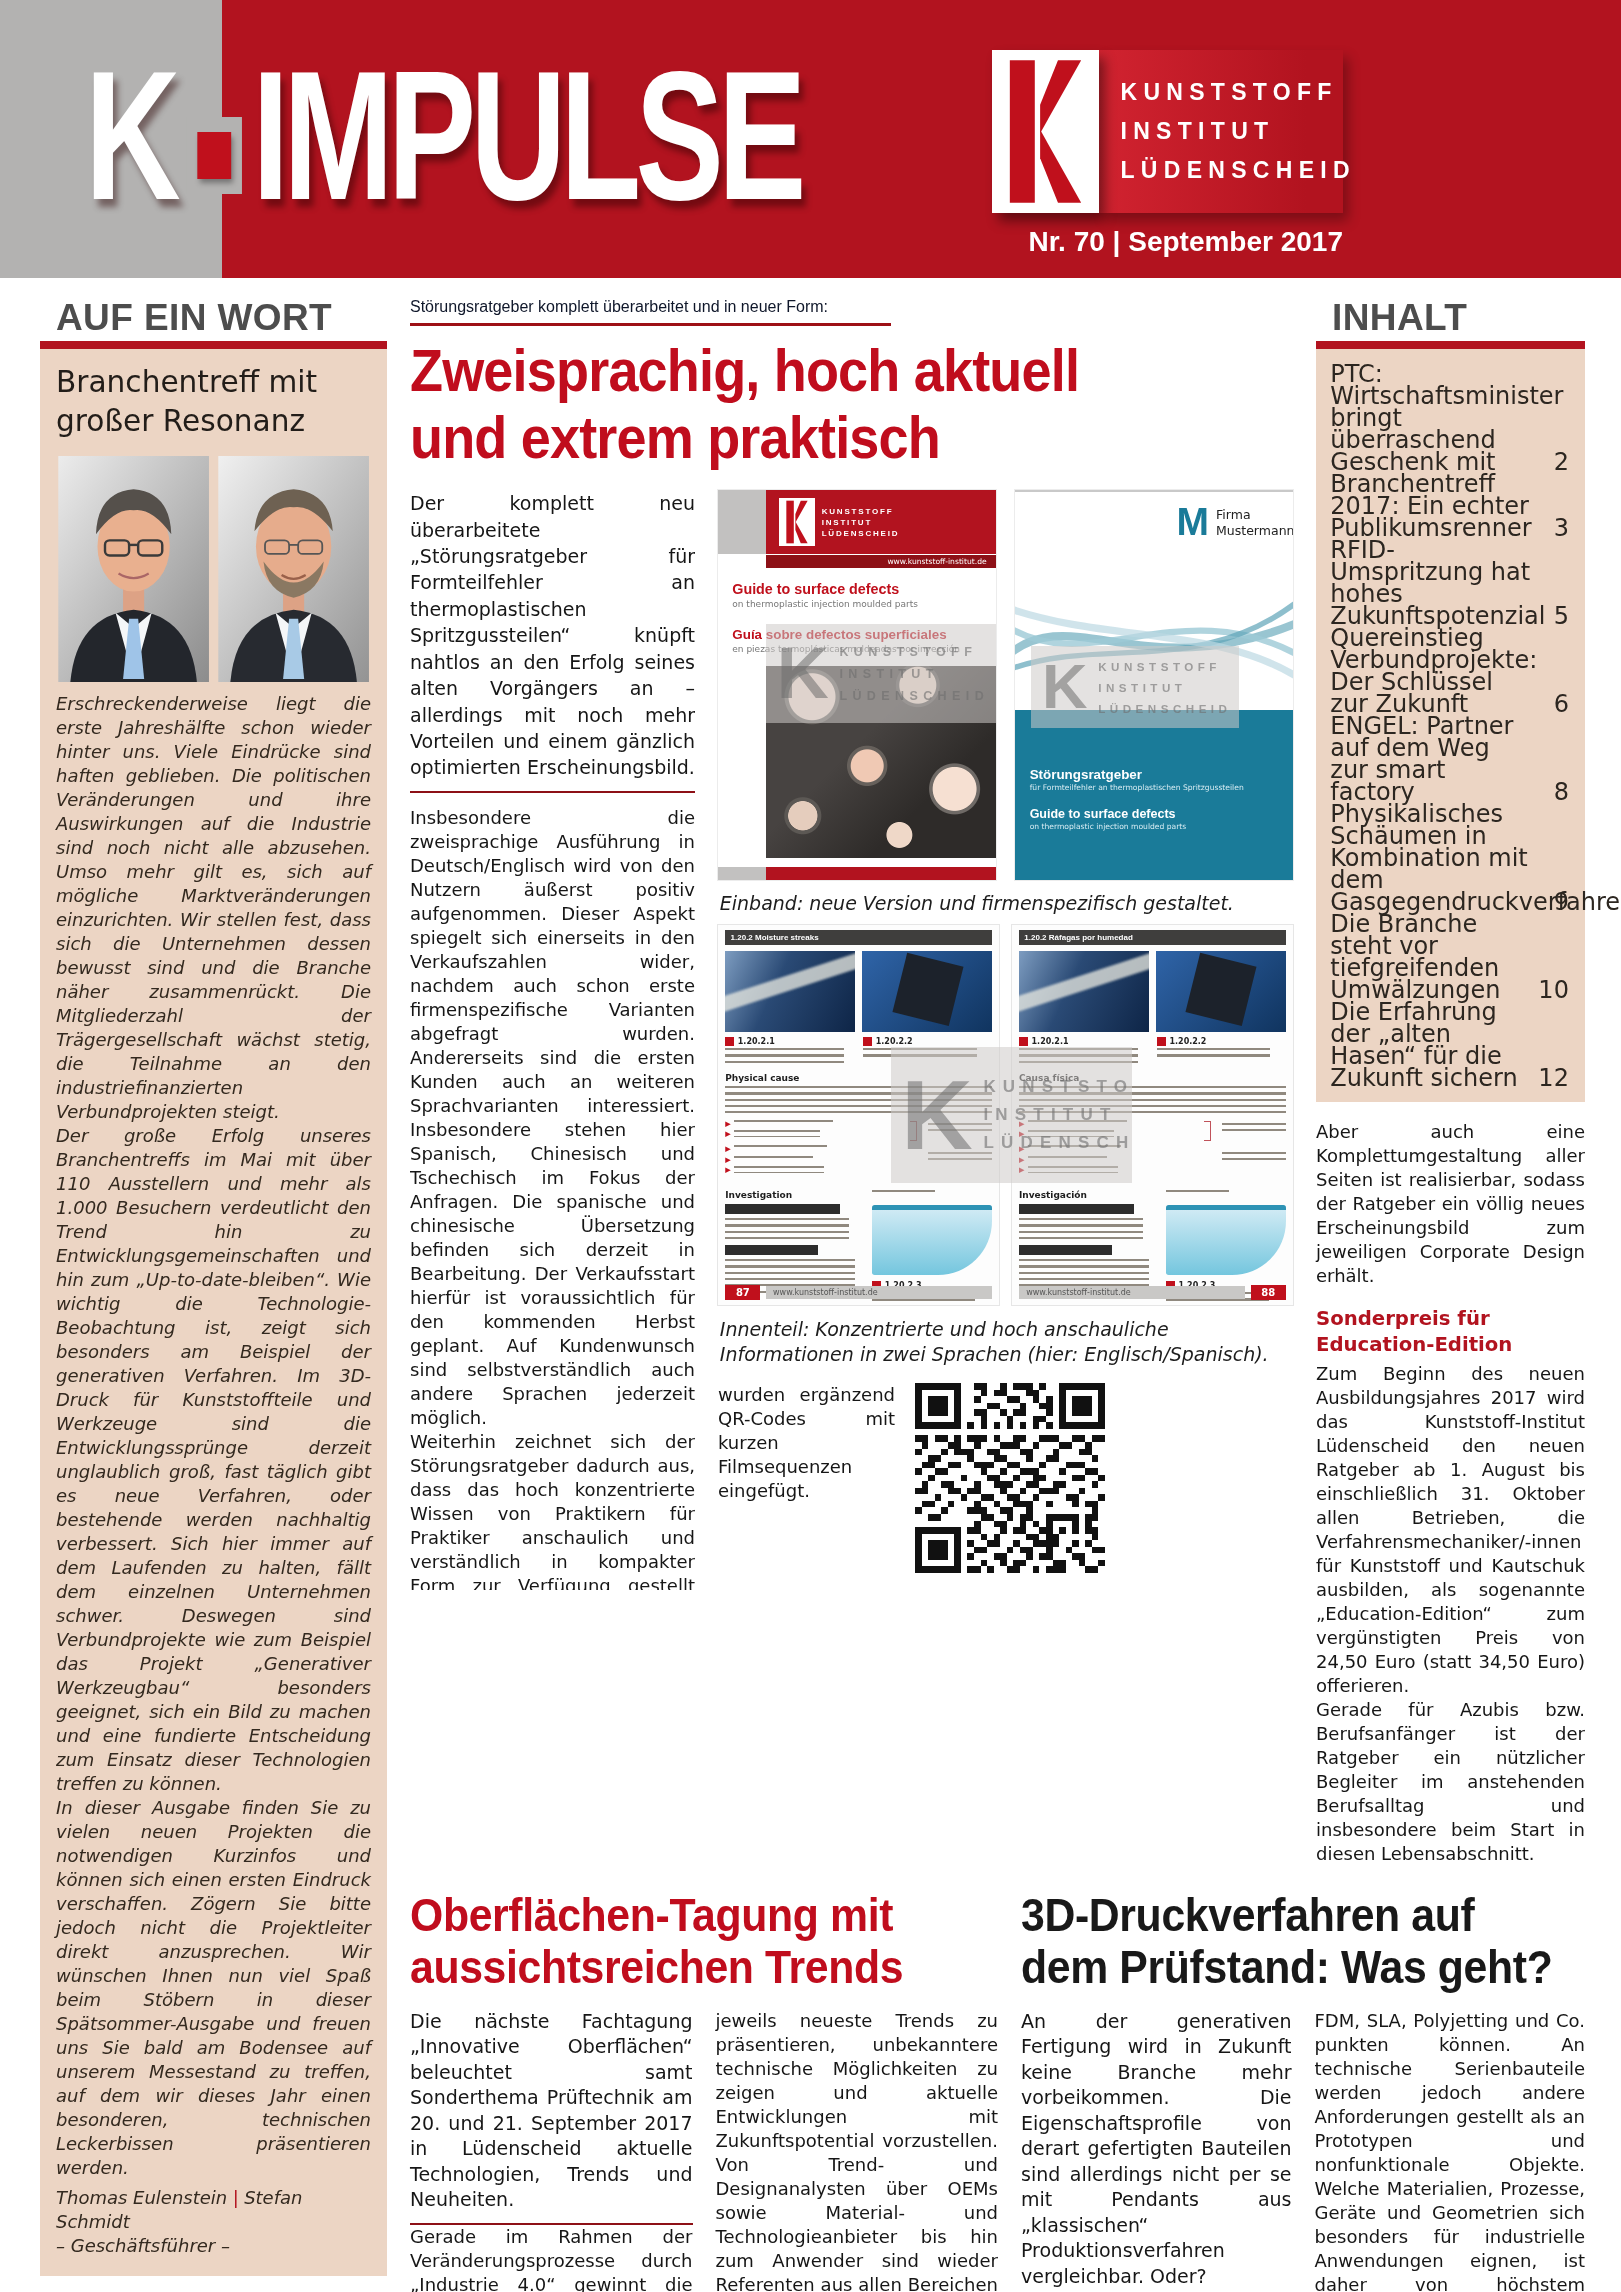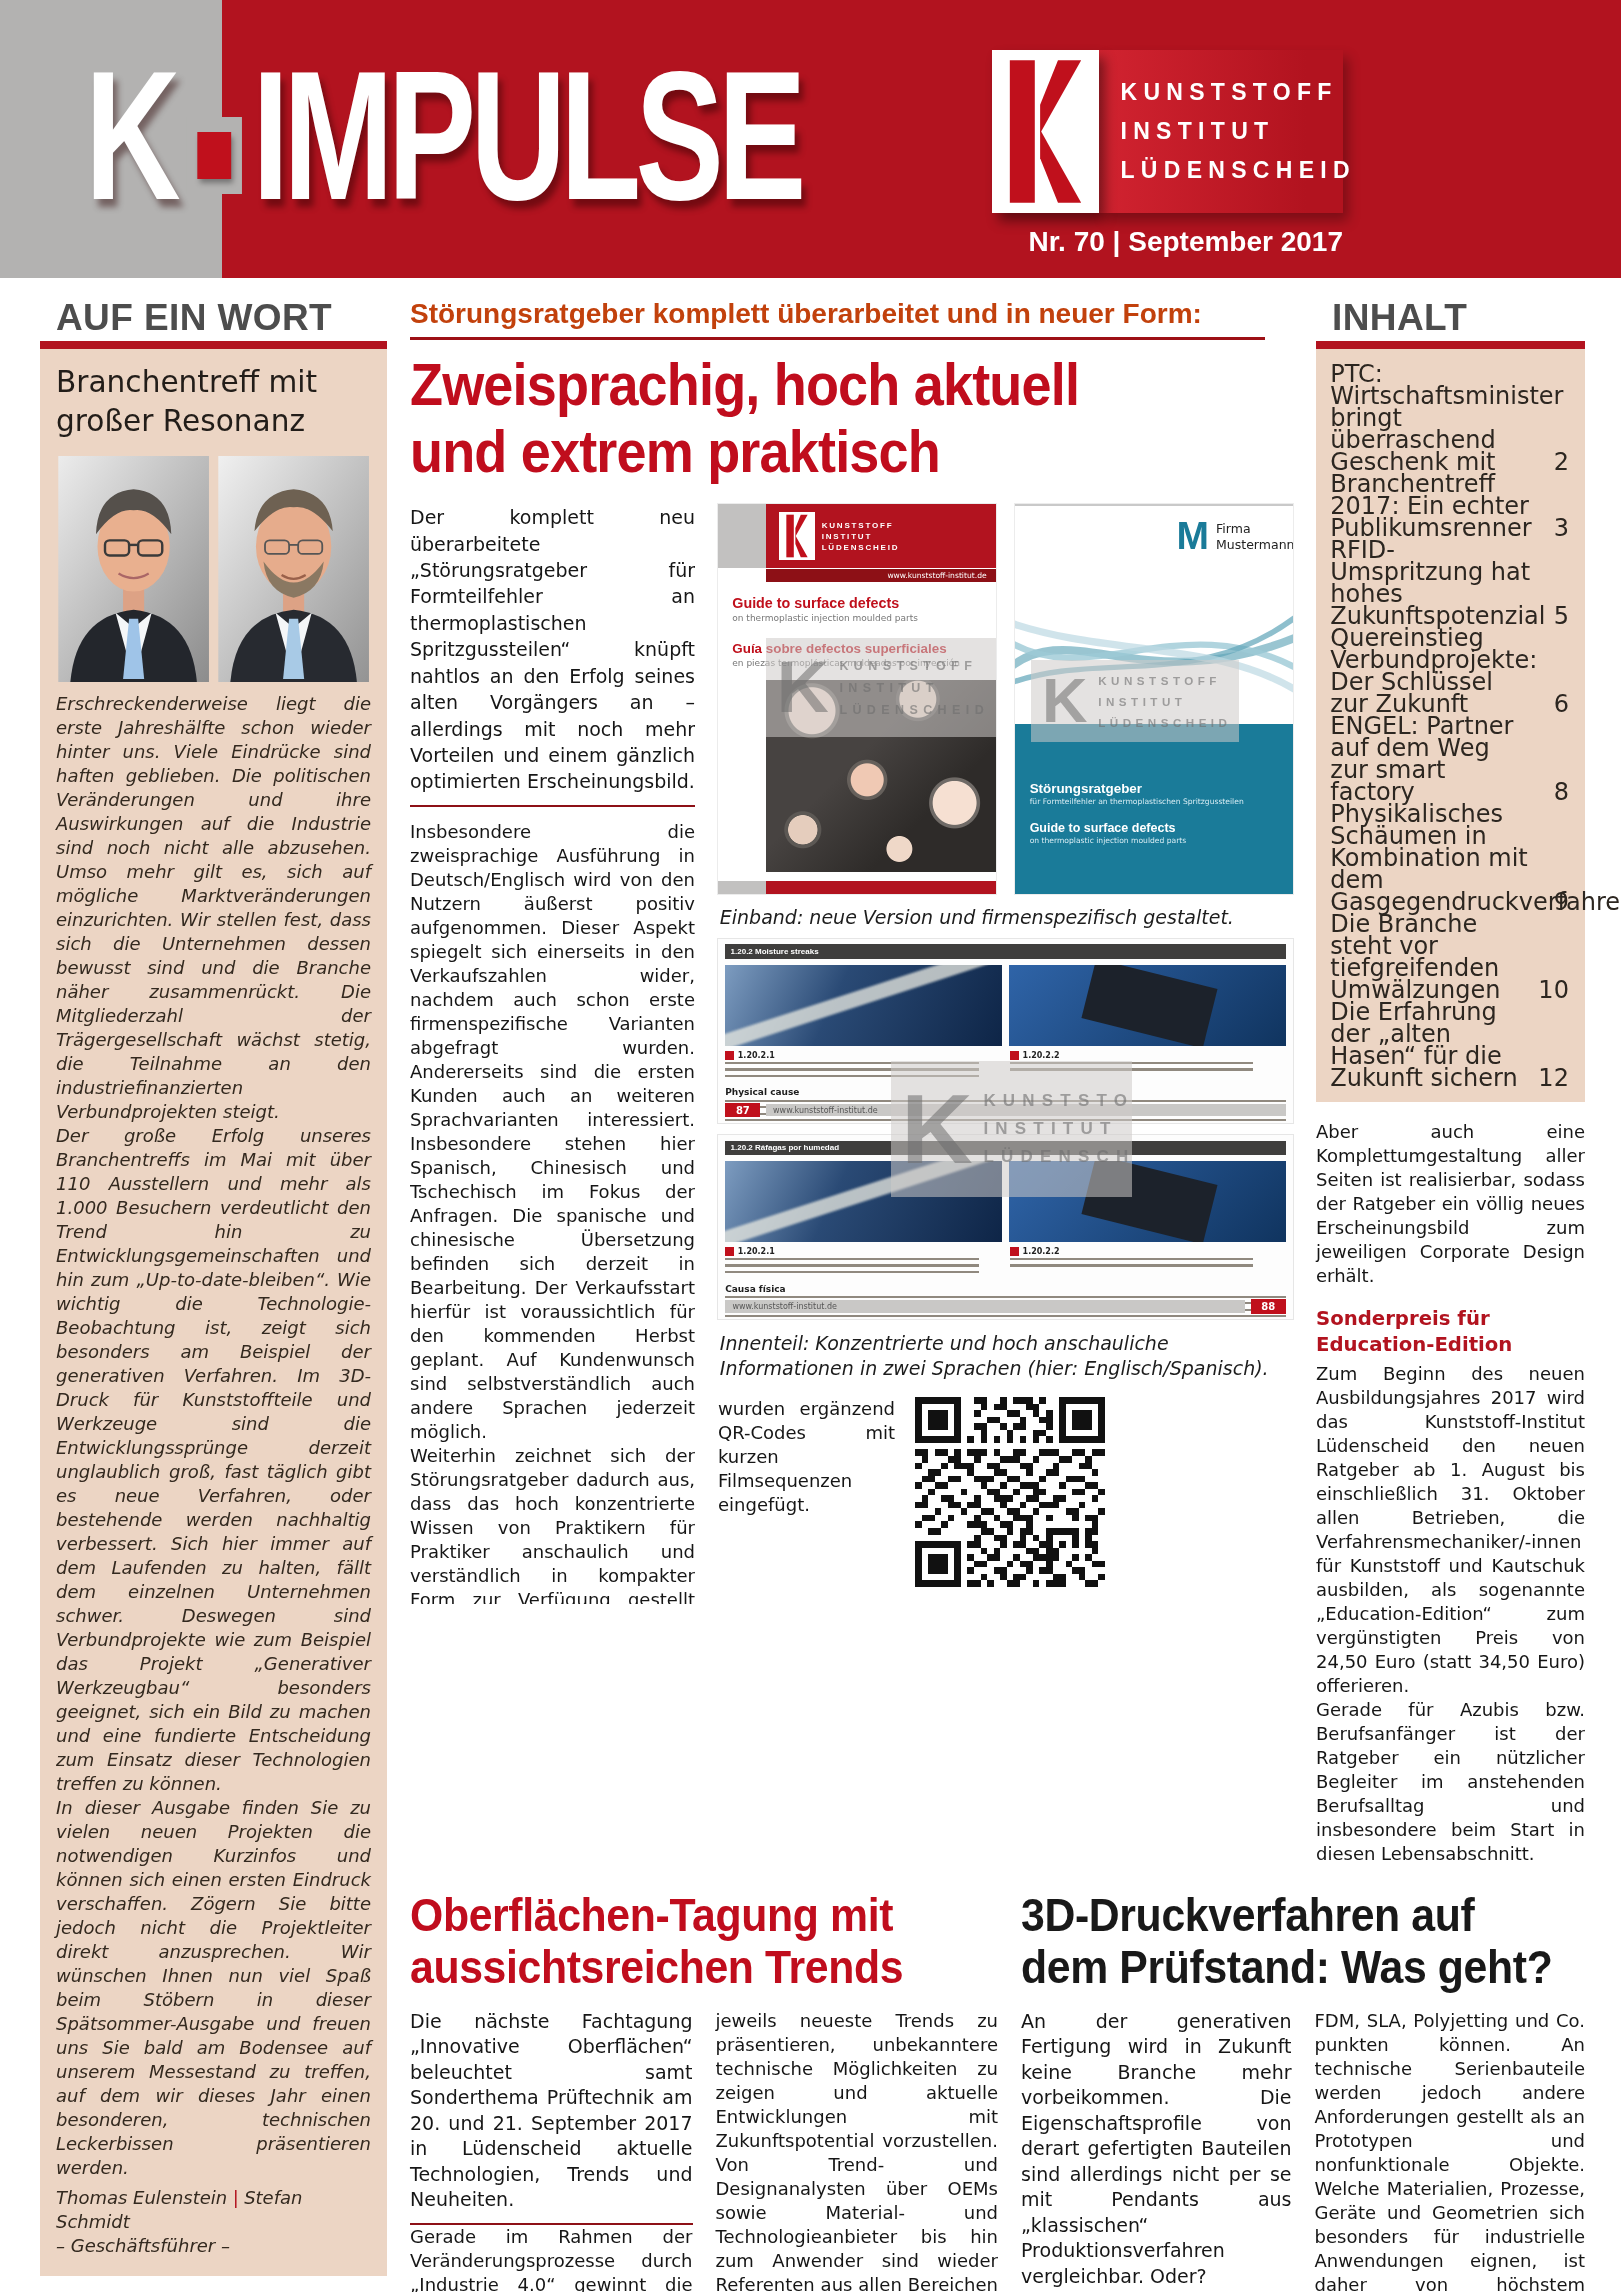--- a/index.html
+++ b/index.html
@@ -48,21 +48,21 @@
   
   .aew-box { padding:14.3px 16px 18px; margin-top:0; }
   .aew-title { font-size:29.6px; line-height:39px; color:#221d19; font-weight:400; }
   .photos { display:flex; gap:4.5px; margin:14.3px 0 10.7px; }
   .photo { flex:1; height:226px; overflow:hidden; }
   .photo svg { width:100%; height:100%; display:block; }
   .aew-body p { font-style:italic; font-size:18px; line-height:24px; color:#33291f; text-align:justify; }
   .sig { margin-top:5.4px; font-style:italic; font-size:18px; line-height:24px; color:#33291f; }
   .sig .sep { color:#b2131f; padding:0 5.4px; font-style:normal; }
   
-  .kicker { font-family:"Liberation Sans", sans-serif; font-weight:bold; font-size:28px; color:#c2410c;
+  .kicker { font-family:"Liberation Sans", sans-serif; font-weight:normal; font-size:16px; color:#0f172a;
     display:inline-block; border-bottom:3.6px solid #9d1016; padding:0 63px 7.2px 0; letter-spacing:0; }
   .headline { font-family:"Liberation Sans", sans-serif; font-weight:bold; color:#c00d1d;
     font-size:60px; line-height:67px; letter-spacing:-0.9px; transform:scaleX(.9); transform-origin:left; margin:10.7px 0 19.7px; white-space:nowrap; }
   .center-top { display:flex; gap:23px; }
   .maincol { width:285px; flex:none; height:1100px; overflow:hidden; }
   .maincol .lead-p { font-size:19px; line-height:26.4px; }
   .maincol p.body-txt { margin:0; }
   .media { flex:1; min-width:0; }
   .covers { display:flex; gap:19.7px; height:390px; }
   .cover { flex:1; position:relative; background:#fff; outline:0.9px solid #ececec; overflow:hidden; }
@@ -101,21 +101,21 @@
   .cvr-waves svg { width:100%; height:100%; display:block; }
   .cvr-teal { position:absolute; left:0; right:0; bottom:0; top:56%; background:#1a7b99; padding:57px 14.3px 0; }
   .cvr-teal .tw { color:#fff; font-family:"Liberation Sans", sans-serif; font-weight:bold; font-size:13.4px; }
   .cvr-teal .ts { color:#d7ecf3; font-size:7.6px; margin:1.8px 0 14.3px; }
   
   .wm { position:absolute; background:rgba(205,203,201,.55); display:flex; align-items:center; gap:10.7px; padding:7.2px 10.7px; overflow:hidden; }
   .wm .wk { font-family:"Liberation Sans", sans-serif; font-weight:bold; font-size:99px; line-height:.82; color:rgba(110,110,110,.55); }
   .wm .wl { display:flex; flex-direction:column; gap:8px; }
   .wm .wl span { font-family:"Liberation Sans", sans-serif; font-weight:bold; font-size:17px; letter-spacing:7.2px; color:rgba(110,110,110,.6); white-space:nowrap; }
   
-  .pages { display:flex; gap:12.5px; height:380px; position:relative; margin-top:3.6px;flex-direction:column; }
+  .pages { display:flex; gap:12.5px; height:380px; position:relative; margin-top:3.6px; }
   .ipage { flex:1; background:#fdfdfd; outline:0.9px solid #e6e6e6; padding:5.4px 7.2px 23px; position:relative; overflow:hidden; }
   .iph { background:#3f3e3d; color:#fff; font-size:8px; font-weight:bold; font-family:"Liberation Sans", sans-serif; padding:2.7px 5.4px; }
   .ipphotos { display:flex; gap:7.2px; margin:6.3px 0 4.5px; }
   .ipphoto { flex:1; height:81px; background:linear-gradient(115deg,#7d9cc0 0%,#2a4a75 40%,#0e2547 100%); position:relative; overflow:hidden; }
   .ipphoto.b { background:linear-gradient(135deg,#2f64a8,#10345f); }
   .ipphoto.b i { position:absolute; left:28%; top:10%; width:45%; height:75%; background:#1c222b; transform:rotate(14deg); display:block; }
   .ipphoto.a i { position:absolute; left:-10%; top:30%; width:120%; height:18%; background:rgba(235,235,225,.75); transform:rotate(-18deg); display:block; filter:blur(0.9px); }
   .figrow { display:flex; gap:9px; }
   .fig { flex:1; }
   .figlab { display:flex; align-items:center; gap:3.6px; font-size:8px; font-weight:bold; color:#222; margin-bottom:2.7px; }

